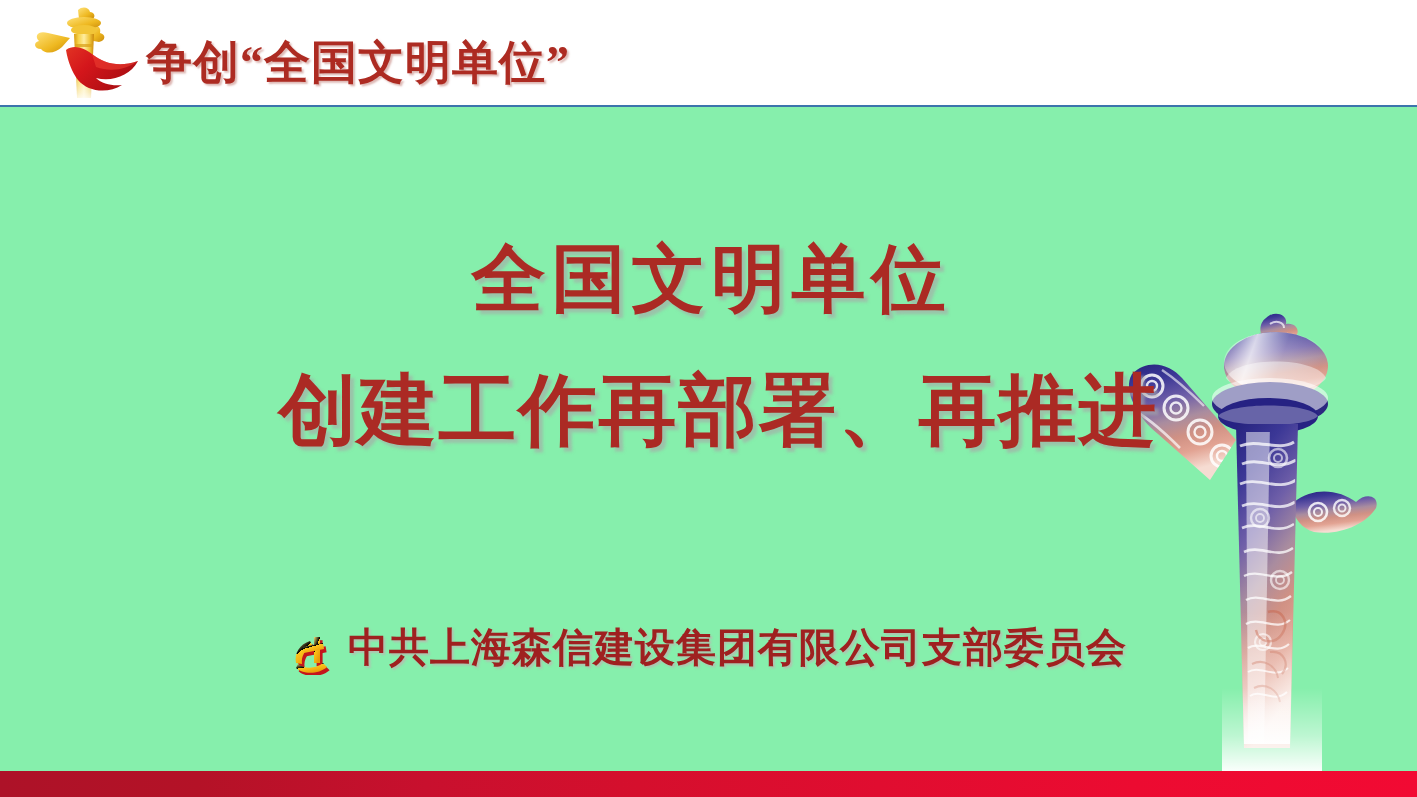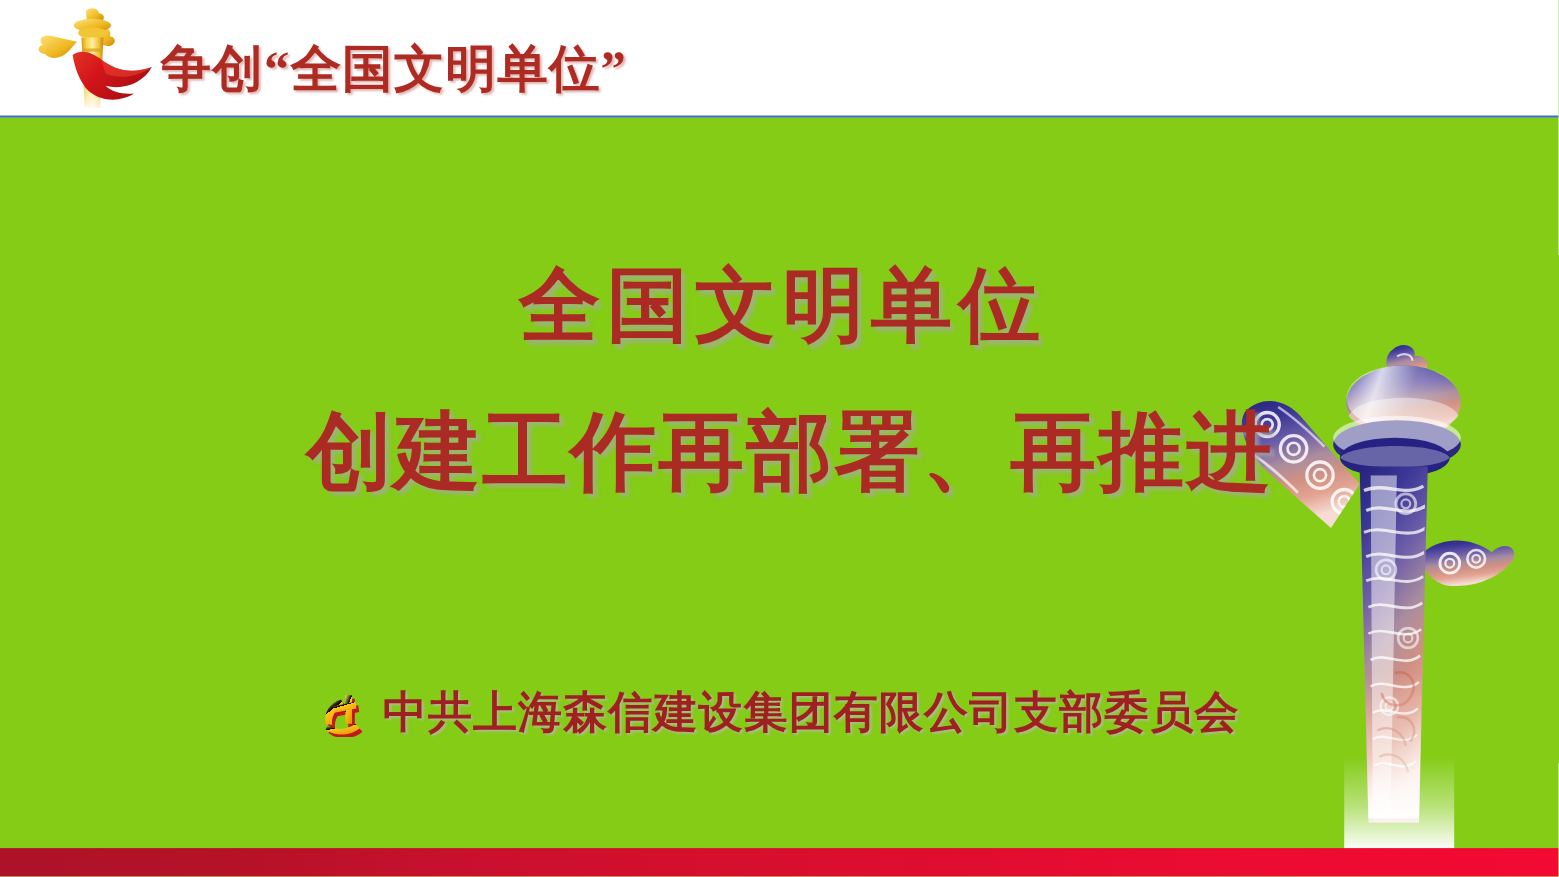--- a/index.html
+++ b/index.html
@@ -8,21 +8,21 @@
     background: #ffffff;
   }
   body {
     font-family: "Liberation Serif", "DejaVu Serif", serif;
   }
 
   #slide {
     position: relative;
     width: 1417px;
     height: 797px;
-    background: #84cc16;
+    background: #86efac;
     overflow: hidden;
   }
 
   
   #header-band {
     position: absolute;
     left: 0;
     top: 0;
     width: 1417px;
     height: 107px;
@@ -98,21 +98,21 @@
     padding-left: 20px;
   }
 
   
   #org-line {
     position: absolute;
     left: 0;
     top: 620px;
     width: 1417px;
     display: flex;
-    align-items: center;
+    align-items: flex-end;
     justify-content: center;
   }
   #party-emblem-icon {
     width: 46px;
     height: 44px;
     margin-right: 12px;
     flex: 0 0 auto;
   }
   #org-name {
     font-size: 40px;

